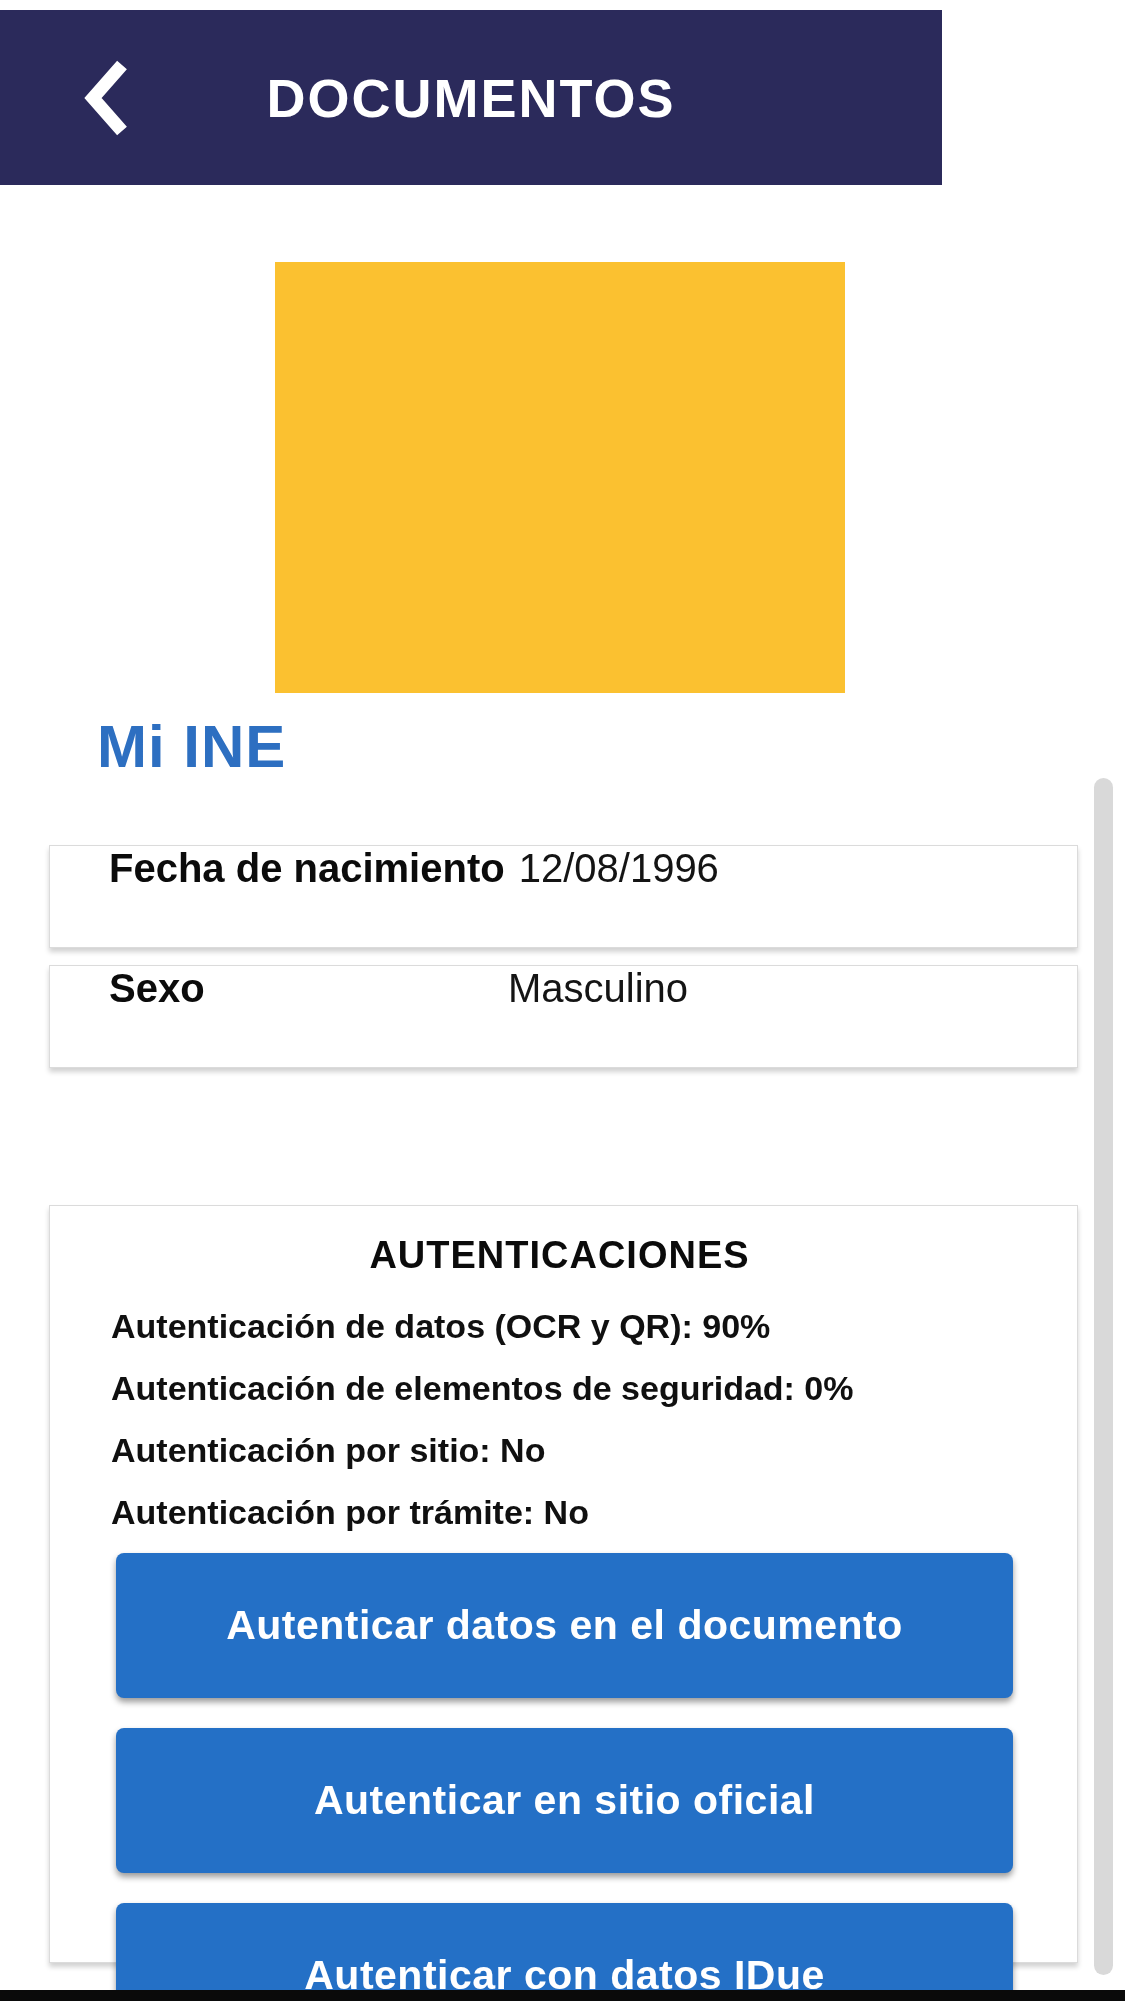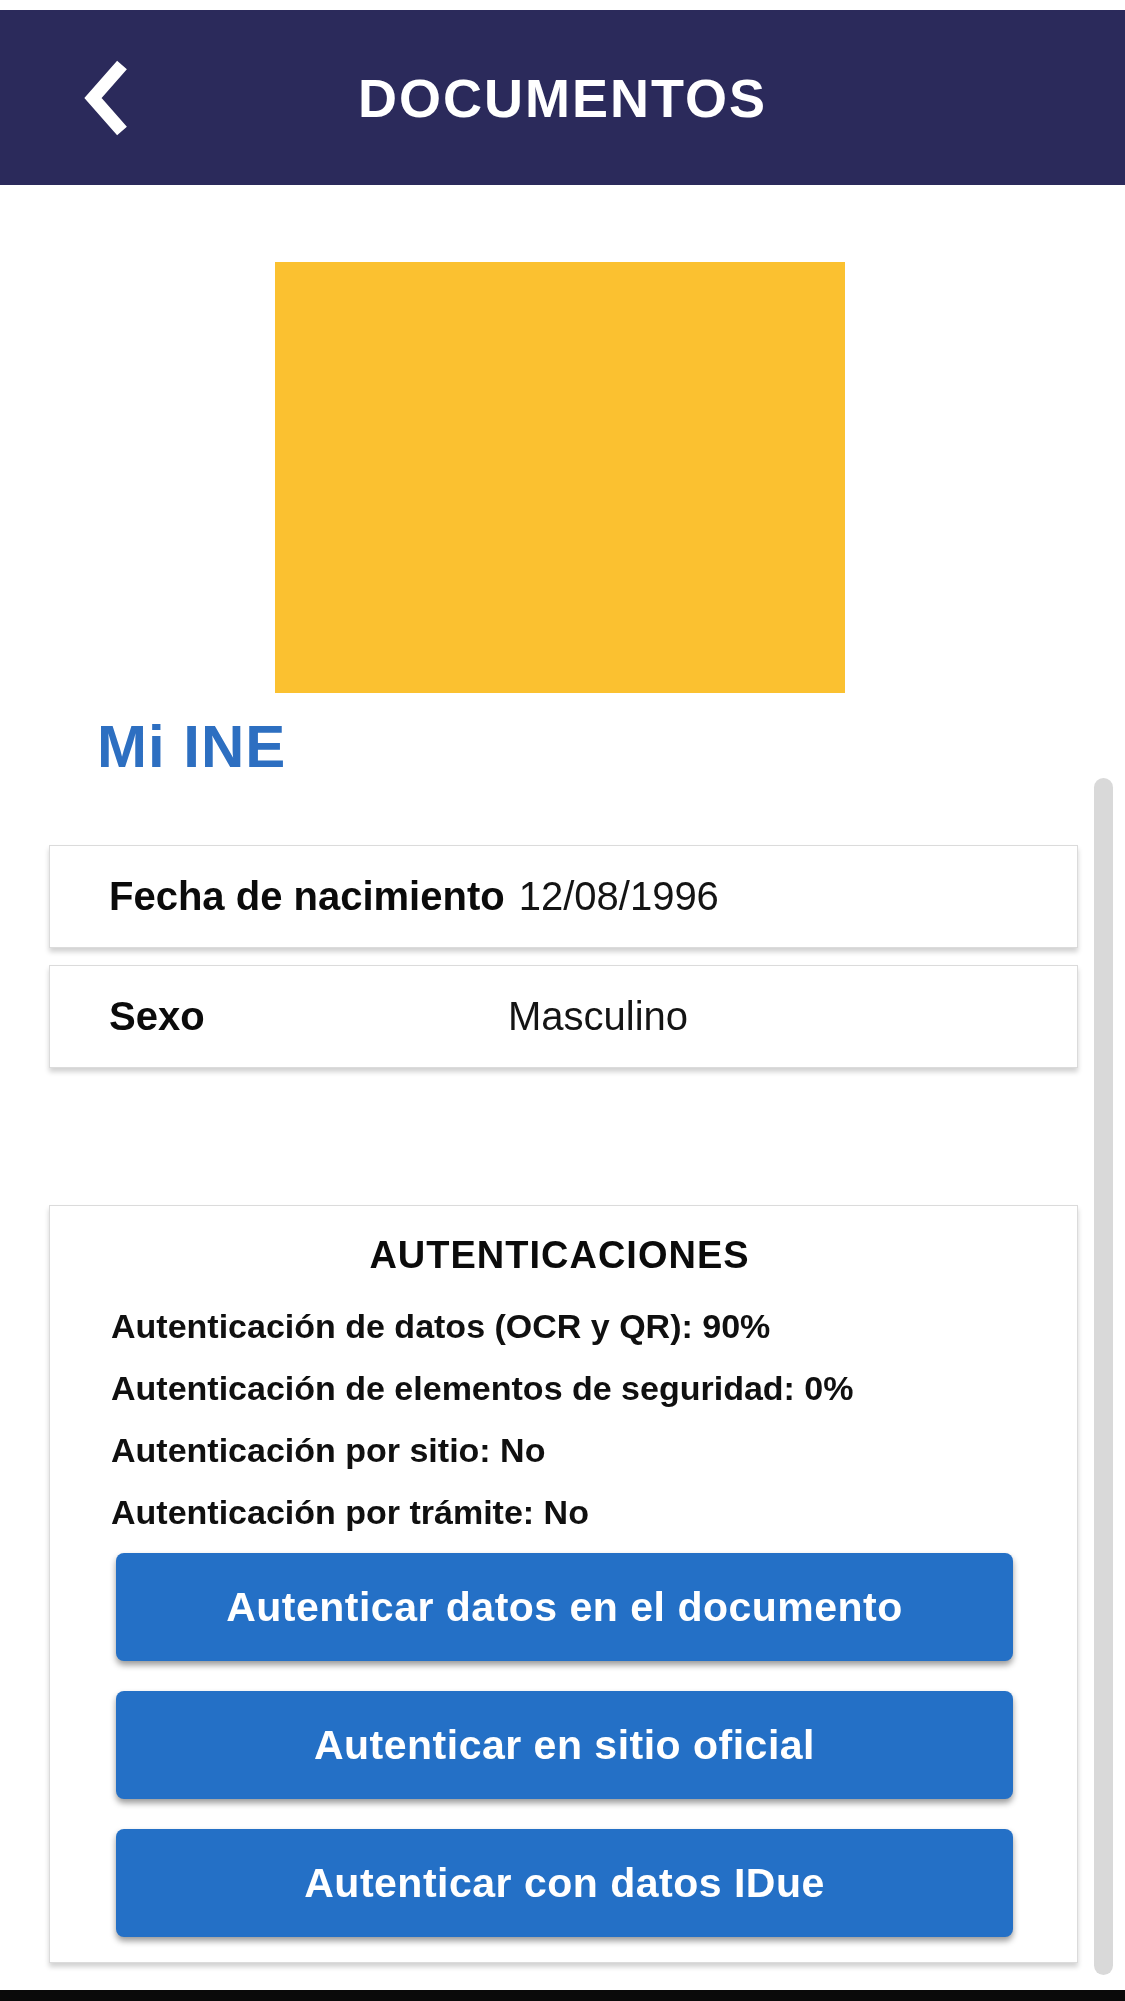--- a/index.html
+++ b/index.html
@@ -5,21 +5,21 @@
   html,body { margin:0; padding:0; background:#ffffff; }
   * { box-sizing:border-box; }
   #page {
     position:relative;
     width:1125px; height:2001px;
     background:#ffffff;
     font-family:"Liberation Sans", sans-serif;
     overflow:hidden;
   }
   .header {
-    position:absolute; top:10px; left:0; width:1125px; height:175px;
+    position:absolute; top:10px; left:0; width:942px; height:175px;
     background:var(--navy, #2B2A5B);
     display:flex; align-items:center; justify-content:center;
   }
   .back-button {
     position:absolute; left:72px; top:50%; transform:translateY(-50%);
     width:70px; height:90px;
     background:transparent; border:none; padding:0; cursor:pointer;
     display:flex; align-items:center; justify-content:center;
   }
   .doc-image {
@@ -33,34 +33,34 @@
   }
   .scrollbar {
     position:absolute; left:1094px; top:778px; width:19px; height:1197px;
     background:var(--scrollbar, #D9D9D9); border-radius:10px;
   }
   .card {
     position:absolute; left:49px; width:1029px;
     background:#ffffff; border:1px solid #DBDBDB;
     box-shadow:0 4px 5px rgba(0,0,0,0.18);
   }
-  .field-row { height:103px; display:flex; align-items:center; padding:0 20px 0 59px; }
+  .field-row { height:103px; display:flex; align-items:flex-start; padding:0 20px 0 59px; }
   .row-1 { top:845px; } .row-2 { top:965px; } .row-3 { top:1085px; }
   .field-label { font-size:40px; font-weight:700; color:#0b0b0b; min-width:385px; white-space:nowrap; }
   .field-value { font-size:40px; font-weight:400; color:#141414; margin-left:14px; white-space:nowrap; }
   .auth-card { top:1205px; height:758px; padding:28px 8px 0 0; }
   .auth-title {
     text-align:center; font-size:38px; font-weight:700;
     letter-spacing:1px; color:#0b0b0b;
   }
   .auth-lines { margin:18px 0 0 61px; }
   .auth-line { font-size:34px; font-weight:600; line-height:62px; color:#101010; white-space:nowrap; }
   .auth-button {
     display:flex; align-items:center; justify-content:center;
-    margin:30px 0 0 66px; width:897px; height:108px;
+    margin:30px 0 0 66px; width:897px; height:145px;
     background:var(--button_blue, #2470C6); border:none; border-radius:8px;
     box-shadow:0 4px 6px rgba(0,0,0,0.4);
     color:#ffffff; font-family:"Liberation Sans", sans-serif;
     font-size:41px; font-weight:600; letter-spacing:0.5px;
     cursor:pointer; white-space:nowrap;
   }
   .auth-button.first { margin-top:10px; }
   .bottom-bar {
     position:absolute; left:0; bottom:0; width:1125px; height:11px;
     background:var(--bottom_bar, #0A0A0A);

